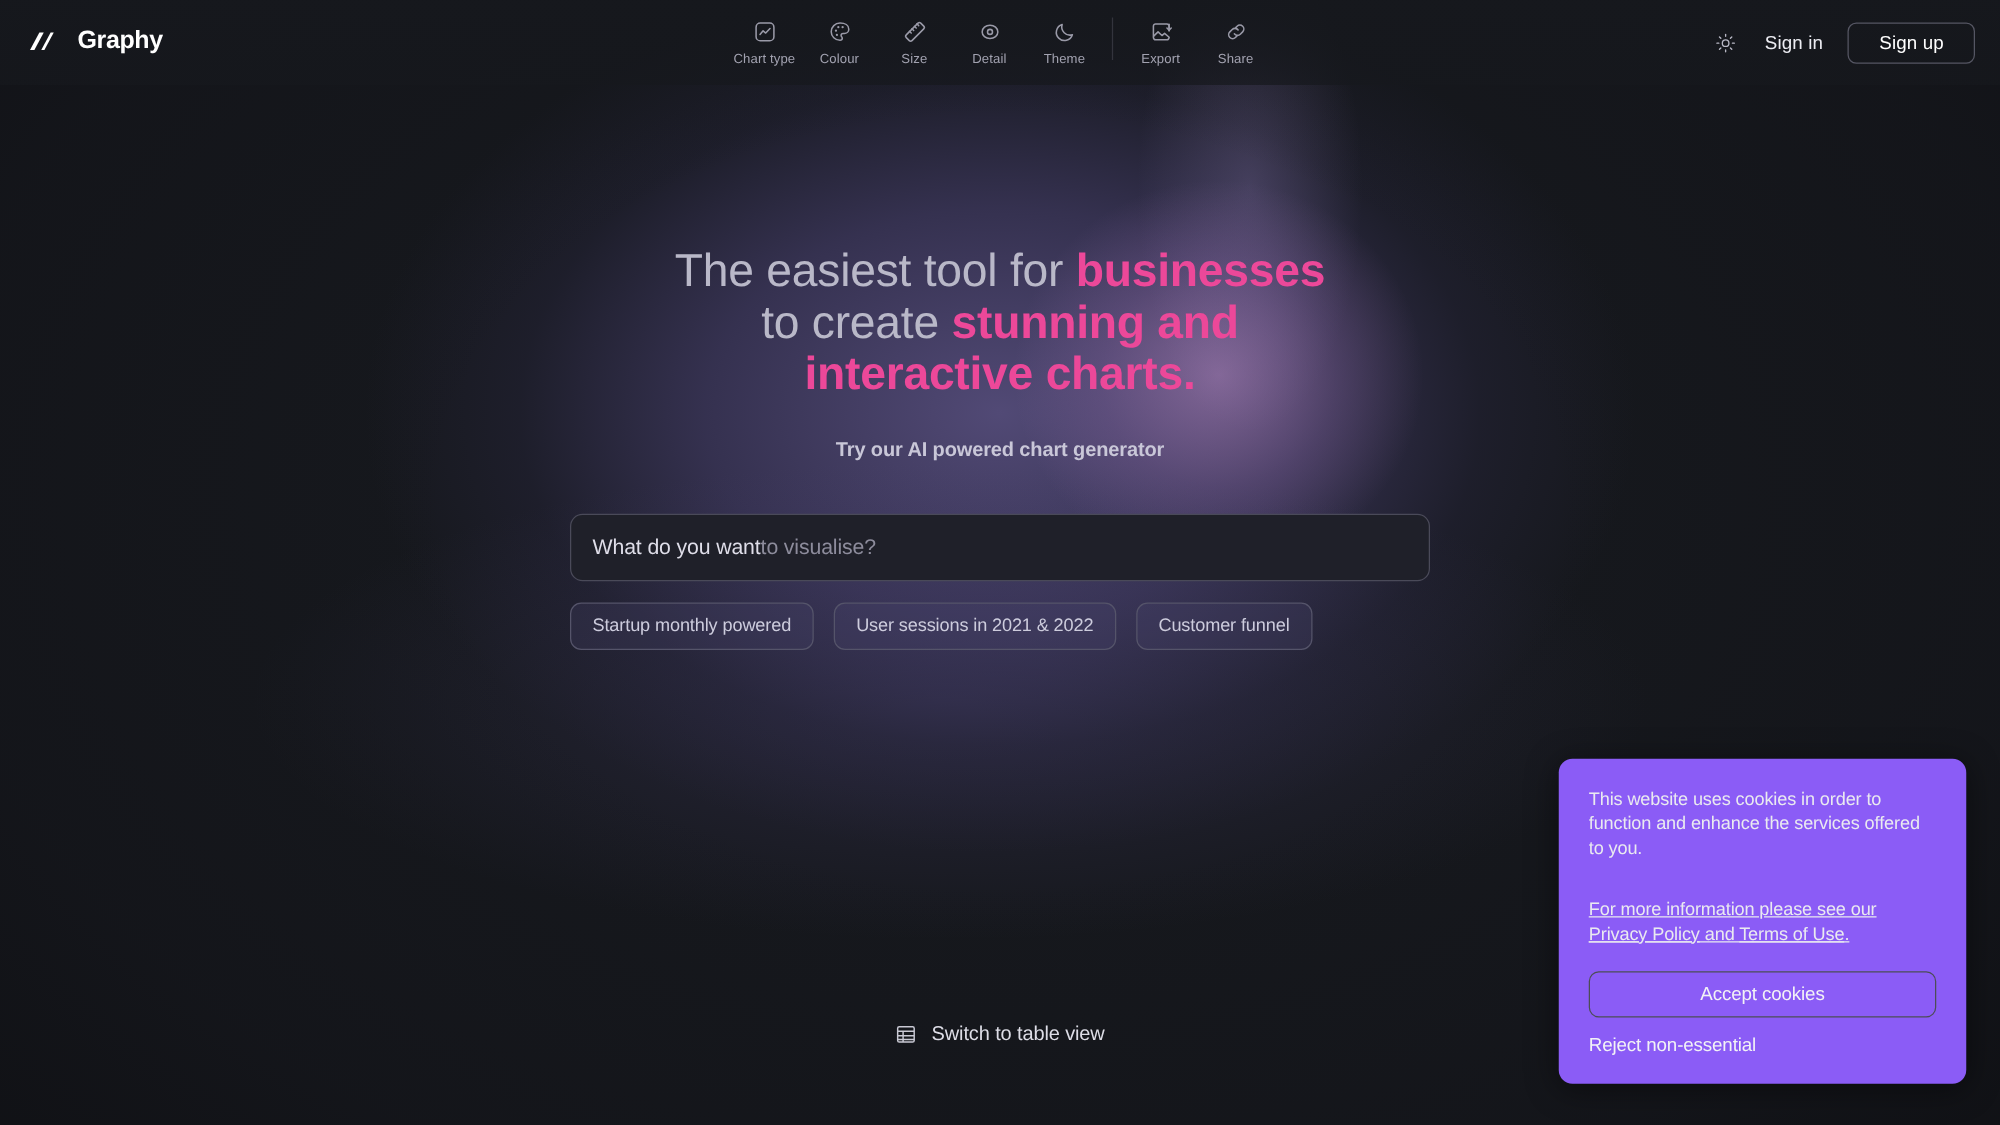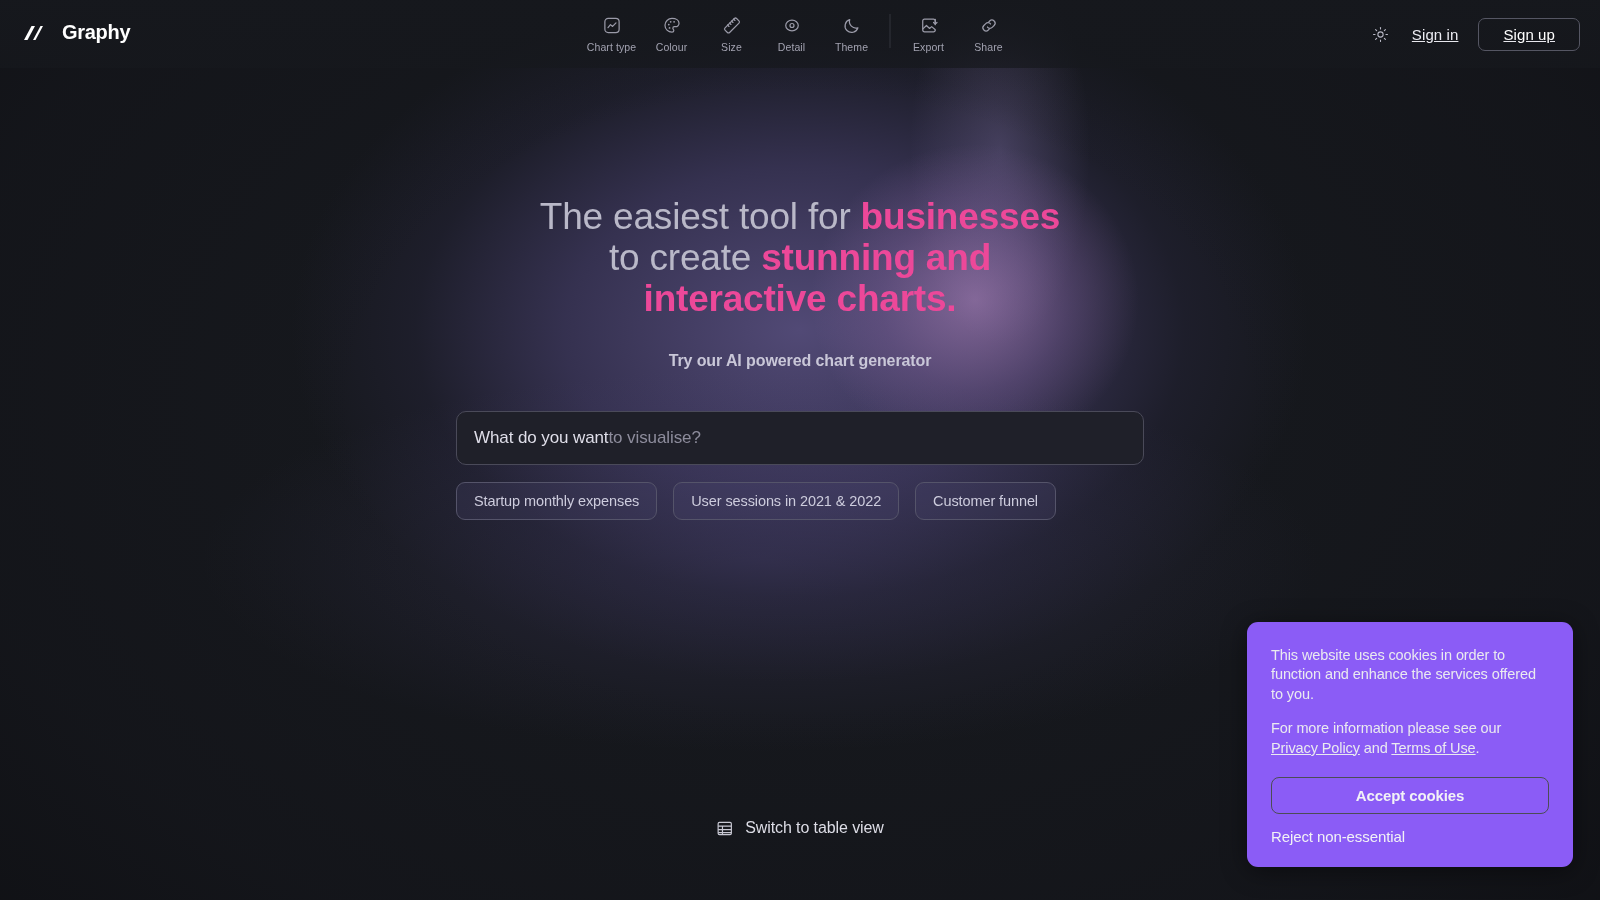--- a/index.html
+++ b/index.html
@@ -124,21 +124,20 @@
   }
 
   .topright {
     position: absolute;
     right: 20px;
     top: 0;
     height: 68px;
     display: flex;
     align-items: center;
     gap: 20px;
-    text-decoration: underline;
   }
   .theme-toggle {
     width: 22px; height: 22px;
     display: flex; align-items: center; justify-content: center;
     color: #b9b9c6;
     cursor: pointer;
   }
   .signin {
     font-size: 15px;
     color: #ececf2;
@@ -228,21 +227,20 @@
     letter-spacing: -0.1px;
   }
 
   
   .table-switch {
     position: absolute;
     left: 50%;
     transform: translateX(-50%);
     bottom: 63px;
     display: flex;
-    align-items: center;
     gap: 12px;
     cursor: pointer;
     z-index: 12;
   }
   .table-switch-label {
     font-size: 16px;
     color: #dddde6;
     letter-spacing: -0.1px;
   }
   .table-icon { color: #c9c9d4; display: flex; }
@@ -258,40 +256,39 @@
     padding: 24px 24px 22px 24px;
     z-index: 40;
     box-shadow: 0 4px 26px rgba(0,0,0,0.45);
   }
   .cookie p {
     font-size: 14.5px;
     line-height: 19.5px;
     color: #eaeaf0;
     letter-spacing: -0.1px;
   }
-  .cookie .p2 { margin-top: 15px; }
+  .cookie .p2 { margin-top: 30px; text-decoration: underline; }
   .cookie a {
     color: #eaeaf0;
     text-decoration: underline;
     cursor: pointer;
   }
   .cookie-accept {
     display: block;
     width: 100%;
     margin-top: 19px;
     padding: 9px 0;
     border-radius: 8px;
     border: 1px solid #4c4d55;
     background: transparent;
     color: #f2f2f6;
     font-size: 15px;
     font-family: inherit;
     cursor: pointer;
     letter-spacing: -0.1px;
-    font-weight: bold;
   }
   .cookie-reject {
     display: block;
     width: 100%;
     margin-top: 14px;
     background: none;
     border: none;
     color: #f2f2f6;
     font-size: 15px;
     font-family: inherit;
@@ -433,21 +430,21 @@
   <div class="subhead">Try our AI powered chart generator</div>
 
   <div class="prompt-wrap">
     <div class="prompt-display">
       <span class="typed">What do you want </span>
         <span class="ghost">to visualise?</span>
     </div>
   </div>
 
   <div class="chips">
-    <button class="chip">Startup monthly expenses</button>
+    <button class="chip">Startup monthly powered</button>
     <button class="chip">User sessions in 2021 &amp; 2022</button>
     <button class="chip">Customer funnel</button>
   </div>
 
 </main>
 
 <div class="table-switch">
   <span class="table-icon">
     <svg width="17" height="17" viewBox="0 0 18 18" fill="none" stroke="currentColor" stroke-width="1.25">
       <rect x="2" y="2.5" width="14" height="13" rx="1.4"></rect>

